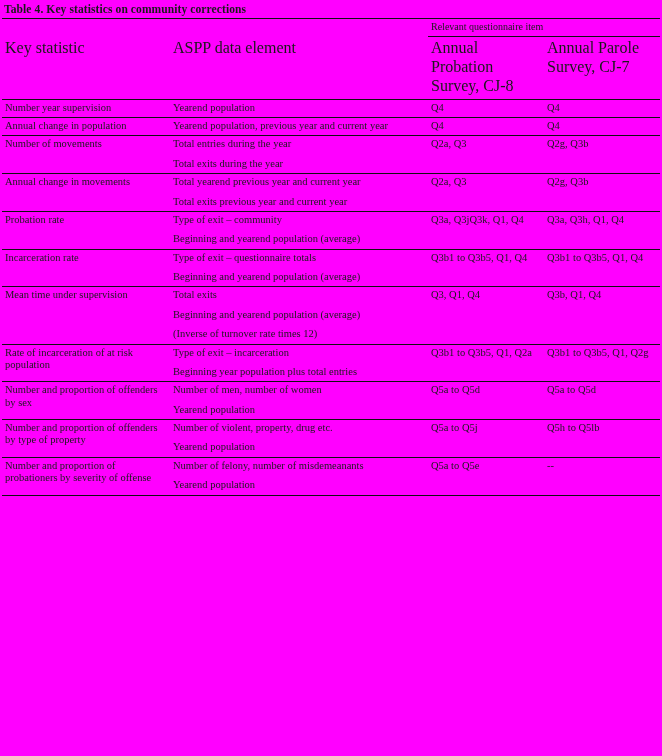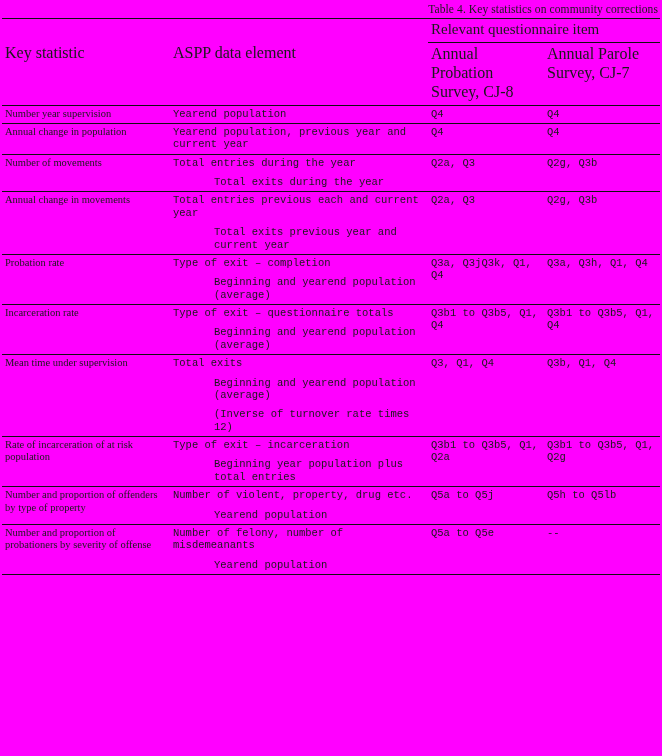--- a/index.html
+++ b/index.html
@@ -17,69 +17,66 @@
   .page {
     position: relative;
     width: 662px;
     height: 756px;
     background: #ff00ff;
     box-sizing: border-box;
     padding: 0 2px;
   }
   .table-title {
     font-size: 11.5px;
-    font-weight: normal;
+    font-weight: bold;
     padding: 3px 2px 2px 2px;
     line-height: 1.15;
     letter-spacing: 0.1px;
-    text-align: right;
   }
   table.stats {
     width: 658px;
     border-collapse: collapse;
     table-layout: fixed;
     font-size: 10.5px;
   }
   table.stats td, table.stats th {
     vertical-align: top;
     padding: 2px 3px 3px 3px;
     line-height: 1.18;
     text-align: left;
     font-weight: normal;
   }
   .rule-top { border-top: 1.3px solid #111; }
   .rule-bot { border-bottom: 1.3px solid #111; }
   .thin-bot { border-bottom: 0.8px solid #111; }
   .hdr-group {
     text-align: center;
     font-weight: bold;
-    font-size: 15px;
+    font-size: 10px;
     padding-bottom: 2px;
     font-family: Liberation Serif, serif;
   }
   .hdr-cell {
     font-weight: bold;
     font-size: 16px;
     vertical-align: bottom;
     line-height: 1.15;
   }
   .hdr-under {
     border-bottom: 0.9px solid #111;
   }
   .col-key   { width: 168px; }
   .col-elem  { width: 258px; }
   .col-prob  { width: 116px; }
   .col-par   { width: 116px; }
   .sub {
     display: block;
-    font-family: Liberation Mono, monospace;
   }
   .sub + .sub {
     margin-top: 7px;
-    margin-left: 41px;
   }
   .rowgroup td {
     padding-top: 3px;
     padding-bottom: 3px;
   }
 </style>
 </head>
 <body>
 
 <div class="page">
@@ -140,34 +137,34 @@
           <td class="thin-bot">
             <span class="sub">Q2a, Q3</span>
           </td>
           <td class="thin-bot">
             <span class="sub">Q2g, Q3b</span>
           </td>
         </tr>
         <tr class="rowgroup">
           <td class="thin-bot">Annual change in movements</td>
           <td class="thin-bot">
-            <span class="sub">Total entries previous each and current year</span>
+            <span class="sub">Total yearend previous year and current year</span>
             <span class="sub">Total exits previous year and current year</span>
           </td>
           <td class="thin-bot">
             <span class="sub">Q2a, Q3</span>
           </td>
           <td class="thin-bot">
             <span class="sub">Q2g, Q3b</span>
           </td>
         </tr>
         <tr class="rowgroup">
           <td class="thin-bot">Probation rate</td>
           <td class="thin-bot">
-            <span class="sub">Type of exit – completion</span>
+            <span class="sub">Type of exit – community</span>
             <span class="sub">Beginning and yearend population (average)</span>
           </td>
           <td class="thin-bot">
             <span class="sub">Q3a, Q3jQ3k, Q1, Q4</span>
           </td>
           <td class="thin-bot">
             <span class="sub">Q3a, Q3h, Q1, Q4</span>
           </td>
         </tr>
         <tr class="rowgroup">
@@ -204,20 +201,33 @@
             <span class="sub">Beginning year population plus total entries</span>
           </td>
           <td class="thin-bot">
             <span class="sub">Q3b1 to Q3b5, Q1, Q2a</span>
           </td>
           <td class="thin-bot">
             <span class="sub">Q3b1 to Q3b5, Q1, Q2g</span>
           </td>
         </tr>
         <tr class="rowgroup">
+          <td class="thin-bot">Number and proportion of offenders by sex</td>
+          <td class="thin-bot">
+            <span class="sub">Number of men, number of women</span>
+            <span class="sub">Yearend population</span>
+          </td>
+          <td class="thin-bot">
+            <span class="sub">Q5a to Q5d</span>
+          </td>
+          <td class="thin-bot">
+            <span class="sub">Q5a to Q5d</span>
+          </td>
+        </tr>
+        <tr class="rowgroup">
           <td class="thin-bot">Number and proportion of offenders by type of property</td>
           <td class="thin-bot">
             <span class="sub">Number of violent, property, drug etc.</span>
             <span class="sub">Yearend population</span>
           </td>
           <td class="thin-bot">
             <span class="sub">Q5a to Q5j</span>
           </td>
           <td class="thin-bot">
             <span class="sub">Q5h to Q5lb</span>

